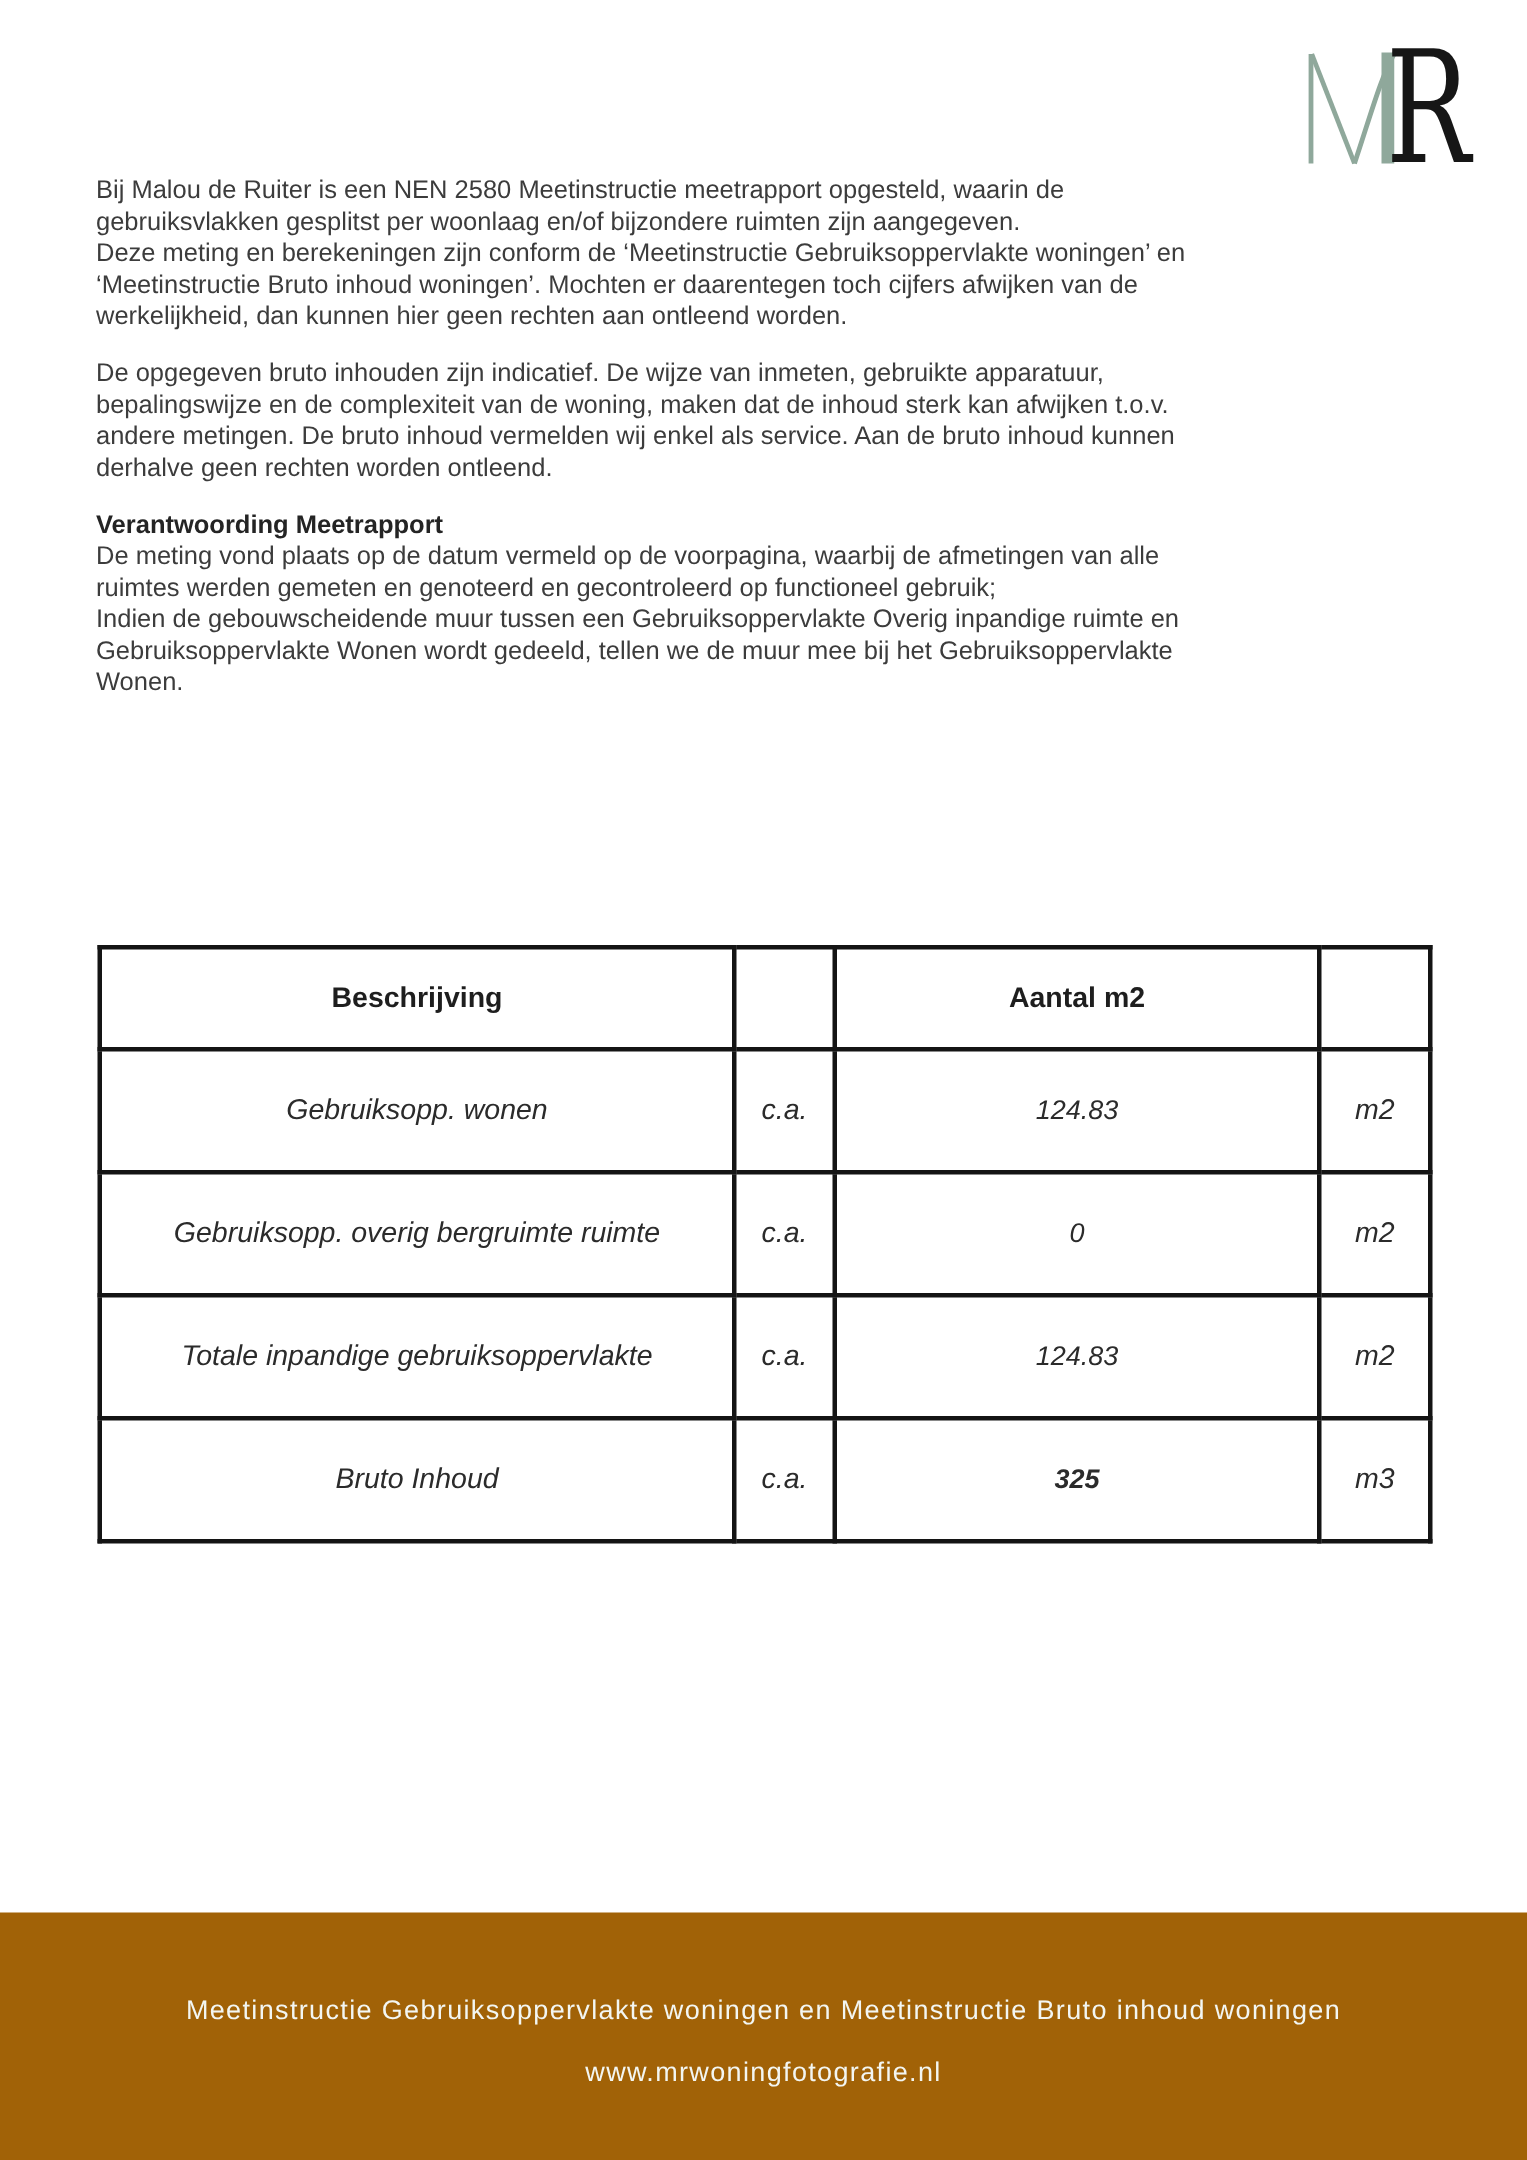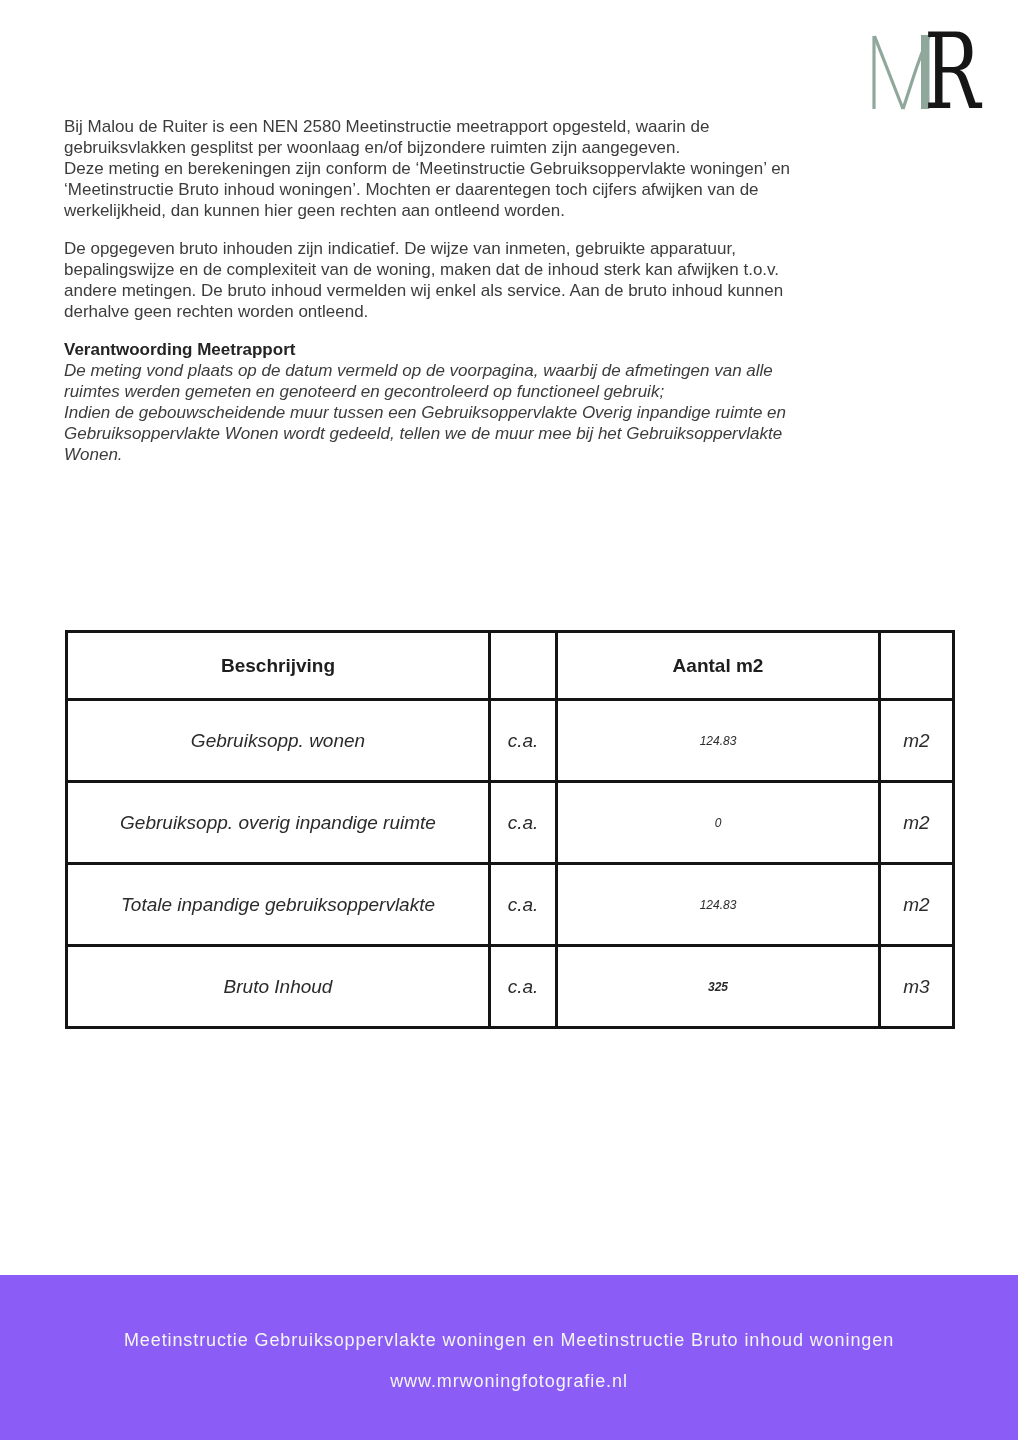--- a/index.html
+++ b/index.html
@@ -35,21 +35,21 @@
   .section-heading {
     font-weight: bold;
     color: #242424;
     font-size: 17px;
     line-height: 21px;
   }
   .para {
     white-space: pre-line;
     margin-bottom: 17px;
   }
-  .para.last { margin-bottom: 16px; font-style: italic; }
+  .para.last { margin-bottom: 16px; }
 
   
   .meet-table {
     position: absolute;
     left: 65px;
     top: 630px;
     width: 887px;
     border-collapse: collapse;
     table-layout: fixed;
     color: #2b2b2b;
@@ -58,21 +58,21 @@
   .meet-table td, .meet-table th {
     border: 3px solid #141414;
     text-align: center;
     vertical-align: middle;
     padding: 0 6px;
     white-space: pre-line;
   }
   .meet-table tr.hdr { height: 68px; }
   .meet-table tr.row { height: 82px; font-style: italic; }
   .meet-table th { font-weight: bold; font-size: 19px; color: #1e1e1e; }
-  .cell-value { font-size: 12px; }
+  .cell-value { font-size: 18px; }
   .bold { font-weight: bold; }
 
   
   .footer {
     position: absolute;
     left: 0; right: 0; bottom: 0;
     height: 165px;
     display: flex;
     flex-direction: column;
     align-items: center;
@@ -139,38 +139,38 @@
         <th>Aantal m2</th>
         <th></th>
       </tr>
       <tr class="row">
         <td>Gebruiksopp. wonen</td>
         <td>c.a.</td>
         <td class="cell-value">124.83</td>
         <td>m2</td>
       </tr>
       <tr class="row">
-        <td>Gebruiksopp. overig inpandige ruimte</td>
+        <td>Gebruiksopp. overig bergruimte ruimte</td>
         <td>c.a.</td>
         <td class="cell-value">0</td>
         <td>m2</td>
       </tr>
       <tr class="row">
         <td>Totale inpandige gebruiksoppervlakte</td>
         <td>c.a.</td>
         <td class="cell-value">124.83</td>
         <td>m2</td>
       </tr>
       <tr class="row">
         <td>Bruto Inhoud</td>
         <td>c.a.</td>
         <td class="cell-value bold">325</td>
         <td>m3</td>
       </tr>
     </tbody>
   </table>
 
-  <div class="footer" style="background: #8b5cf6;">
+  <div class="footer" style="background: #a16207;">
     <div class="footer-line">Meetinstructie Gebruiksoppervlakte woningen en Meetinstructie Bruto inhoud woningen</div>
     <div class="footer-line">www.mrwoningfotografie.nl</div>
   </div>
 
 </div>
 
 </body></html>

